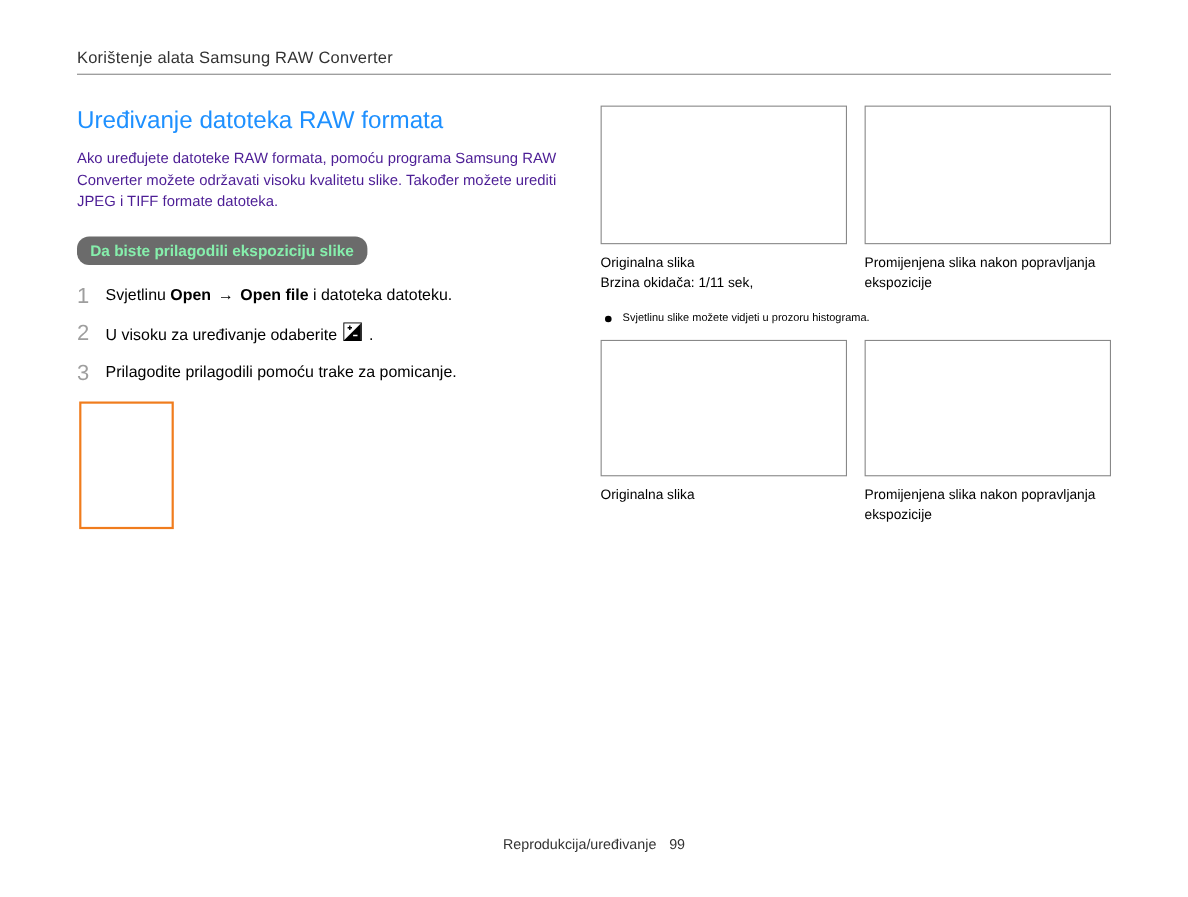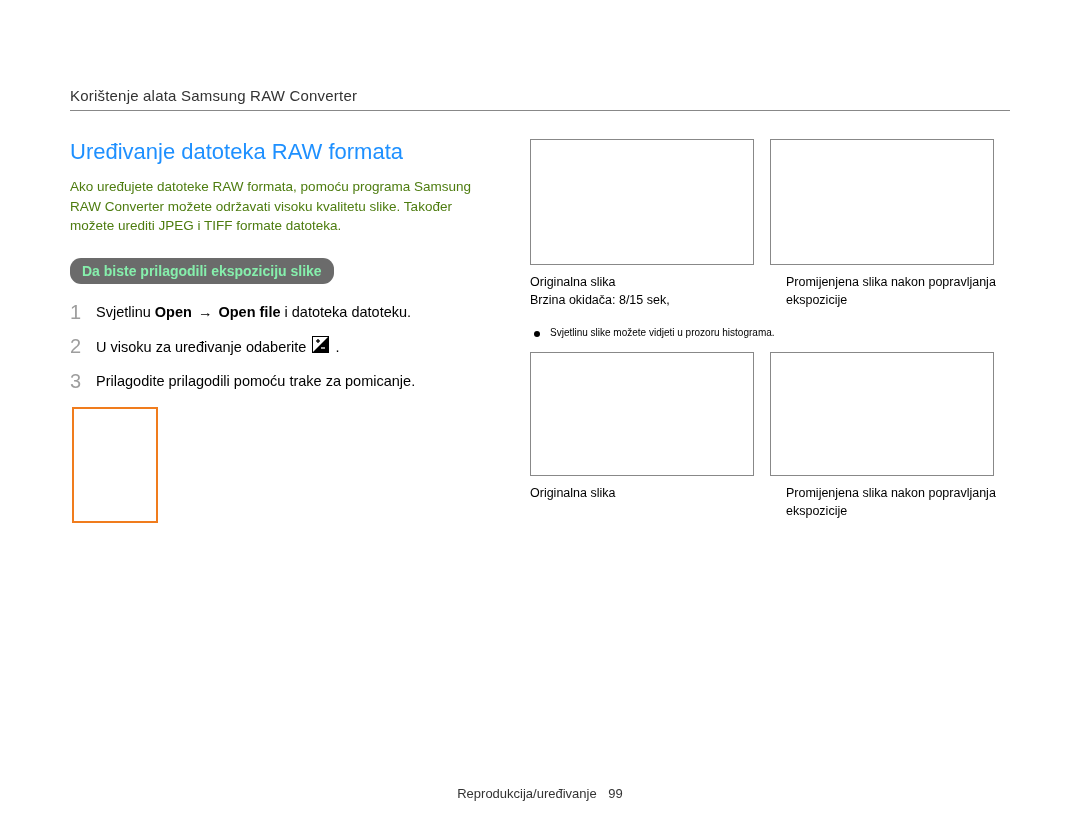--- a/index.html
+++ b/index.html
@@ -1,43 +1,43 @@
 <!DOCTYPE html>
 <html><head>
 <meta charset="utf-8">
 <style>
   * { box-sizing: border-box; margin: 0; padding: 0; }
   html, body { width: 1080px; height: 815px; background: #ffffff; font-family: Arial, Helvetica, sans-serif; color: #000; }
-  .page { position: relative; width: 1080px; height: 815px; padding: 87px 70px 0 70px; }
+  .page { position: relative; width: 1080px; height: 815px; padding: 44px 70px 0 70px; }
   .header-title { font-size: 15px; color: #333; margin-bottom: 6px; letter-spacing: 0.2px; }
   .header-rule { border: none; border-top: 1px solid #888; margin-bottom: 28px; }
   .columns { display: flex; gap: 32px; }
   .col-left { width: 455px; }
   .col-right { flex: 1; }
   .section-heading { color: #1e90ff; font-size: 22px; font-weight: 400; margin-bottom: 12px; }
-  .intro { font-size: 13.5px; line-height: 1.45; color: #4d7c0f; margin-bottom: 22px; }
+  .intro { font-size: 13.5px; line-height: 1.45; color: #4c1d95; margin-bottom: 22px; }
   .pill { display: inline-block; background: #6b6b6b; color: #86efac; font-size: 14px; font-weight: 700; padding: 5px 12px; border-radius: 11px; margin-bottom: 16px; }
   .step-list { list-style: none; }
   .step-item { display: flex; align-items: flex-start; margin-bottom: 10px; }
   .step-num { font-size: 20px; color: #9e9e9e; width: 26px; font-weight: 400; line-height: 1.2; }
   .step-text { font-size: 14.5px; line-height: 1.5; padding-top: 2px; }
   .step-text b { font-weight: 700; }
   .arrow { display: inline-block; margin: 0 2px; }
   .icon-exposure { display: inline-block; vertical-align: middle; margin: 0 2px; }
   .panel-placeholder { border: 2px solid #f07c1d; width: 86px; height: 116px; margin-top: 14px; margin-left: 2px; }
   .img-row { display: flex; gap: 16px; margin-bottom: 8px; }
   .img-box { width: 224px; height: 126px; border: 1px solid #888; }
   .hist-box { width: 224px; height: 124px; border: 1px solid #888; }
-  .caption-row { display: flex; gap: 32px; margin-bottom: 18px; }
+  .caption-row { display: flex; gap: 16px; margin-bottom: 18px; }
   .caption { width: 224px; font-size: 12.5px; line-height: 1.45; }
   .meta-line { font-size: 12.5px; line-height: 1.45; }
   .p-icon { font-weight: 700; margin-right: 4px; font-family: Arial, sans-serif; }
   .note-row { font-size: 10px; margin: 12px 0 14px 0; }
   .note-dot { display: inline-block; width: 6px; height: 6px; background: #000; border-radius: 50%; vertical-align: middle; margin-right: 10px; margin-left: 4px; }
-  .footer { position: absolute; bottom: 14px; left: 0; width: 1080px; text-align: center; font-size: 13px; color: #333; }
+  .footer { position: absolute; bottom: 40px; left: 0; width: 1080px; text-align: center; font-size: 13px; color: #333; }
   .footer .page-num { margin-left: 8px; }
 </style>
 </head>
 <body>
 
 <div class="page">
 
   <div class="header-title">Korištenje alata Samsung RAW Converter</div>
   <hr class="header-rule">
 
@@ -86,21 +86,21 @@
     <div class="col-right">
 
       <div class="img-row">
         <div class="img-box"></div>
         <div class="img-box"></div>
       </div>
 
       <div class="caption-row">
         <div class="caption">
           <div class="meta-line">Originalna slika</div>
-          <div class="meta-line">Brzina okidača: 8/15 sek,</div>
+          <div class="meta-line">Brzina okidača: 1/11 sek,</div>
         </div>
         <div class="caption">Promijenjena slika nakon popravljanja ekspozicije</div>
       </div>
 
       <div class="note-row">
         <span class="note-dot"></span><span>Svjetlinu slike možete vidjeti u prozoru histograma.</span>
       </div>
 
       <div class="img-row">
         <div class="hist-box"></div>

